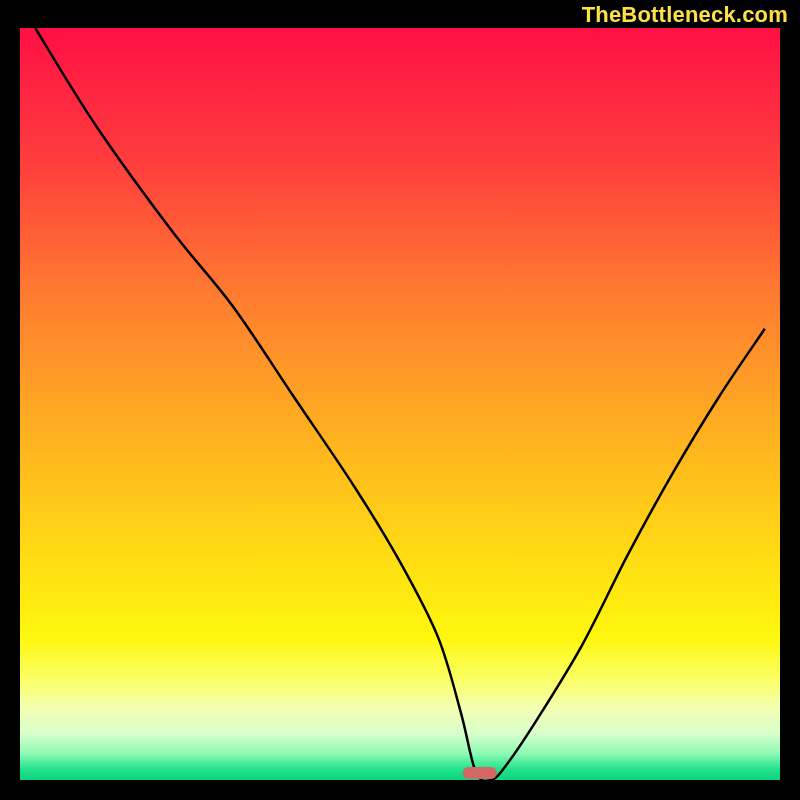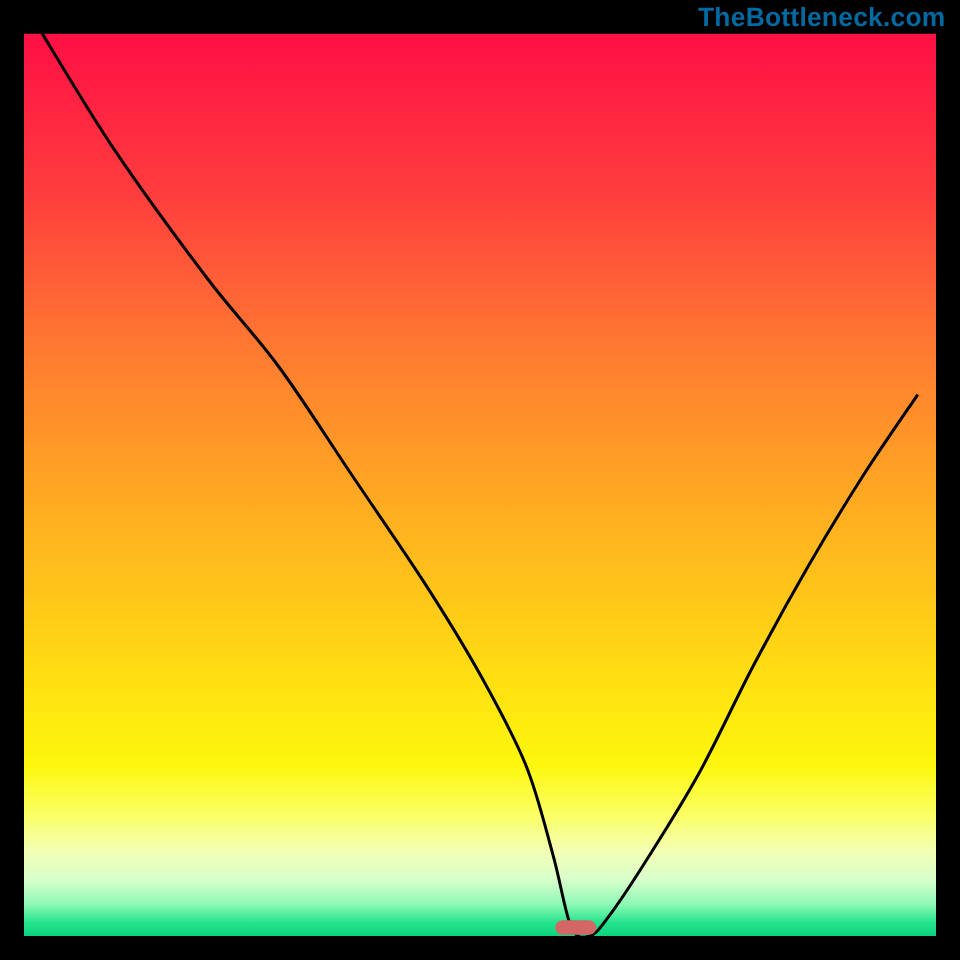--- a/index.html
+++ b/index.html
@@ -14,21 +14,21 @@
   .frame {
     position: relative;
     width: 800px;
     height: 800px;
     background: #000;
   }
   .watermark {
     position: absolute;
     top: 2px;
     right: 12px;
-    color: #0369a1;
+    color: #fde047;
     font-size: 22px;
     font-weight: 600;
     z-index: 10;
     letter-spacing: 0.2px;
   }
   svg {
     display: block;
   }
 </style>
 </head>

